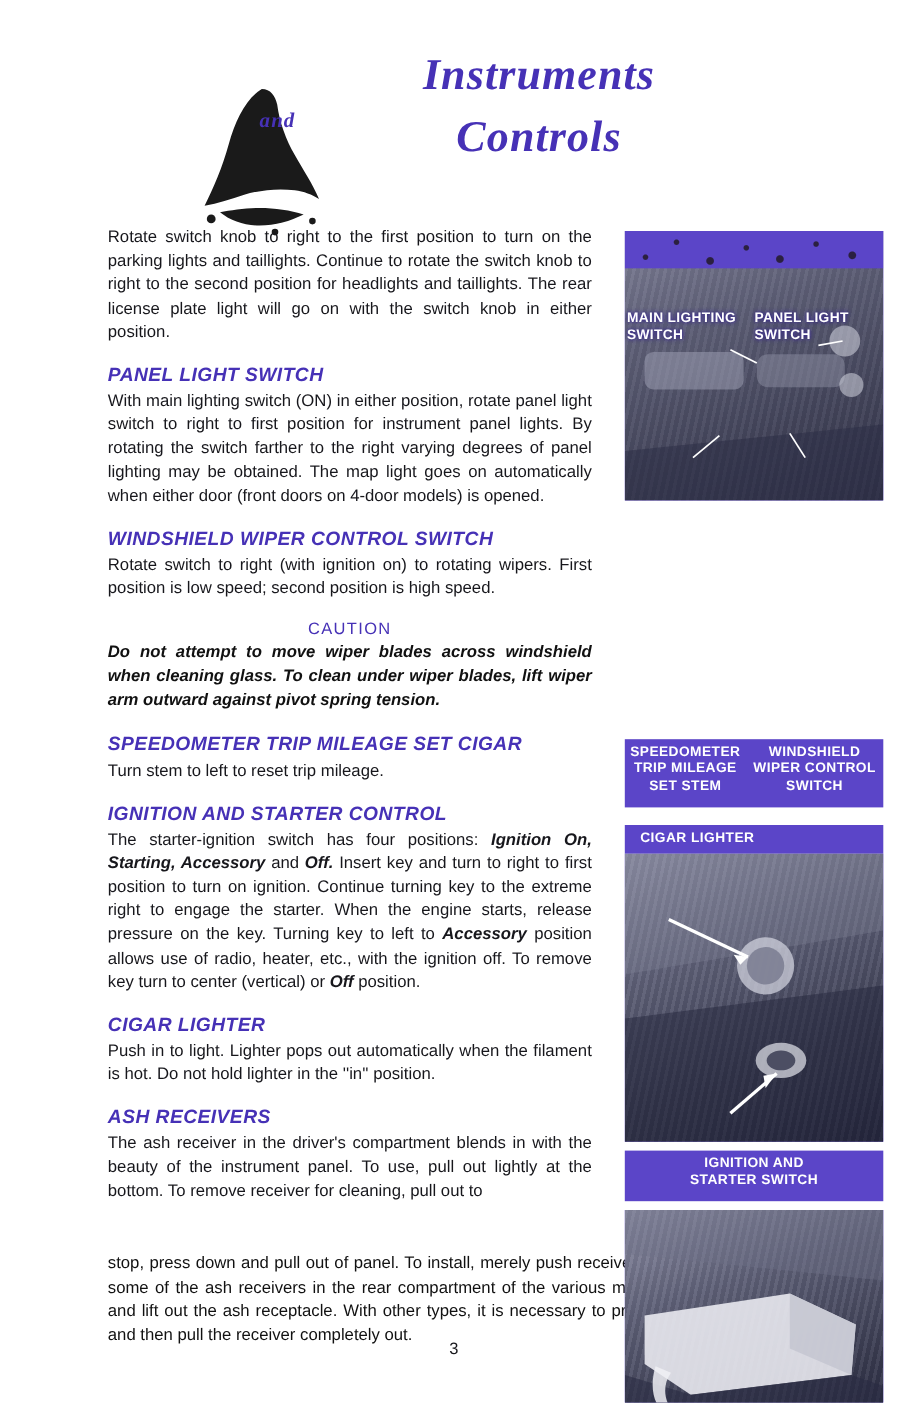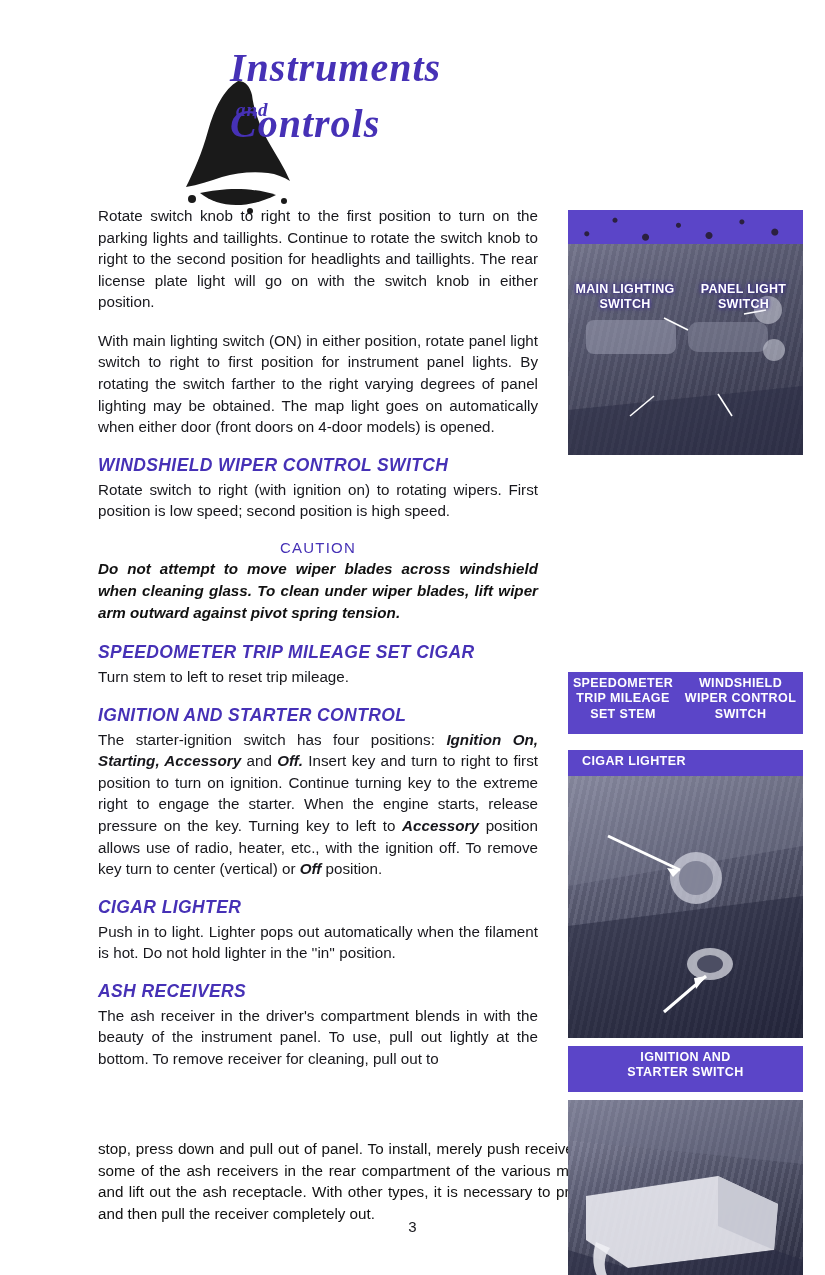--- a/index.html
+++ b/index.html
@@ -27,21 +27,21 @@
     left: 0;
     top: 40px;
     width: 825px;
     height: 150px;
   }
   .header-title {
     position: absolute;
     right: 75px;
     top: 8px;
     width: 520px;
-    text-align: left;
+    text-align: center;
     color: #4631b6;
     font-family: "Liberation Serif", serif;
     font-style: italic;
     font-weight: bold;
     letter-spacing: 1px;
     line-height: 1;
   }
   .title-line1 {
     font-size: 40px;
     display: block;
@@ -176,21 +176,21 @@
     line-height: 1.22;
     padding: 4px 16px;
     box-sizing: border-box;
   }
   .cap-inline {
     position: absolute;
     color: #ffffff;
     font-weight: bold;
     font-size: 12.5px;
     line-height: 1.2;
-    text-align: center;
+    text-align: left;
     letter-spacing: 0.3px;
     text-shadow: 0 0 3px #3a2a8f, 0 0 5px #3a2a8f;
   }
   .cap-left { left: 2px; top: 72px; width: 110px; }
   .cap-right { left: 118px; top: 72px; width: 115px; }
 
   .cap-row2 { top: 462px; height: 62px; }
   .cap-row2 .c-a { position: absolute; left: 0; width: 110px; top: 4px; }
   .cap-row2 .c-b { position: absolute; left: 110px; width: 125px; top: 4px; }
 
@@ -224,20 +224,21 @@
       <span class="title-line1"><span>Instruments</span></span>
       <span class="title-and">and</span>
       <span class="title-line2"><span>Controls</span></span>
     </div>
   </div>
 
   <div class="text-col">
 
     <p class="body-p">Rotate switch knob to right to the first position to turn on the parking lights and taillights. Continue to rotate the switch knob to right to the second position for headlights and taillights. The rear license plate light will go on with the switch knob in either position.</p>
 
+    <h2 class="sec-head">PANEL LIGHT SWITCH</h2>
     <p class="body-p">With main lighting switch (ON) in either position, rotate panel light switch to right to first position for instrument panel lights. By rotating the switch farther to the right varying degrees of panel lighting may be obtained. The map light goes on automatically when either door (front doors on 4-door models) is opened.</p>
 
     <h2 class="sec-head">WINDSHIELD WIPER CONTROL SWITCH</h2>
     <p class="body-p">Rotate switch to right (with ignition on) to rotating wipers. First position is low speed; second position is high speed.</p>
 
     <div class="caution-head">CAUTION</div>
     <p class="caution-body">Do not attempt to move wiper blades across windshield when cleaning glass. To clean under wiper blades, lift wiper arm outward against pivot spring tension.</p>
 
     <h2 class="sec-head">SPEEDOMETER TRIP MILEAGE SET CIGAR</h2>
     <p class="body-p">Turn stem to left to reset trip mileage.</p>

